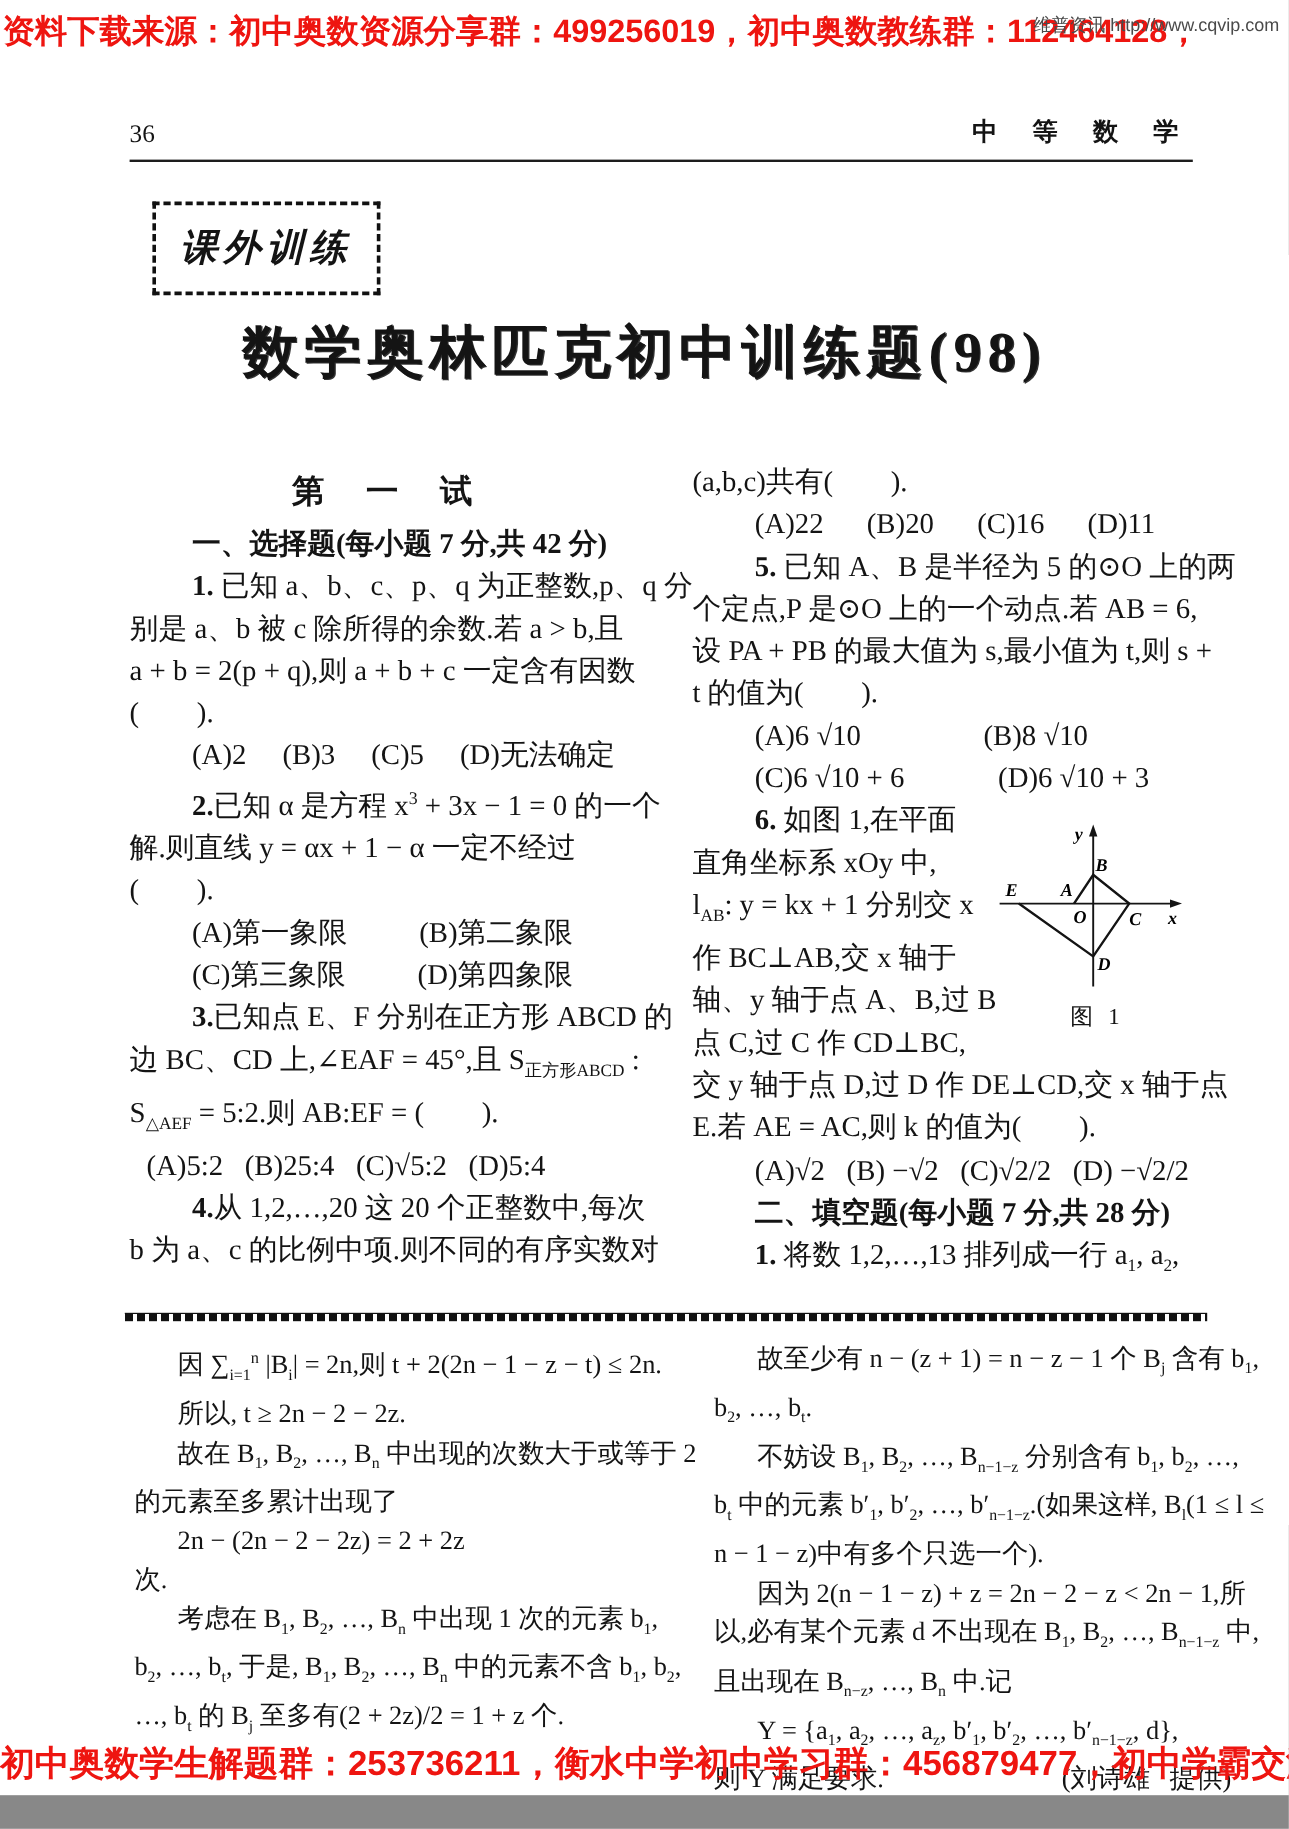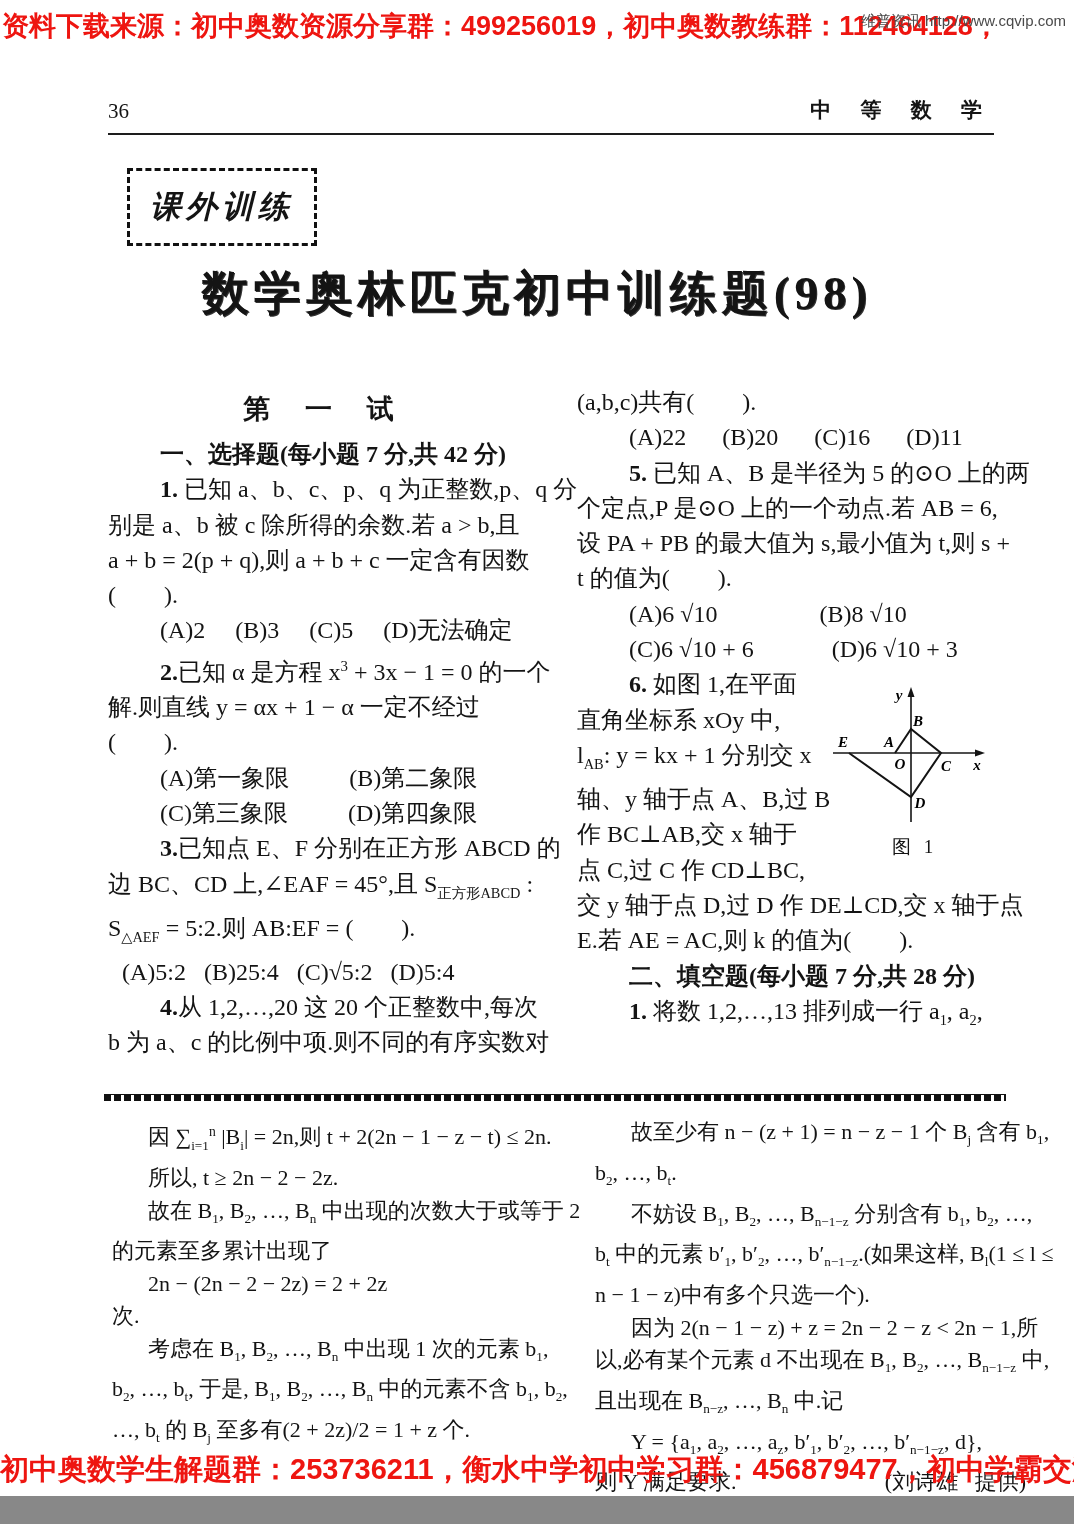--- a/index.html
+++ b/index.html
@@ -122,27 +122,28 @@
           <div class="line in0">个定点,P 是⊙O 上的一个动点.若 AB = 6,</div>
           <div class="line in0">设 PA + PB 的最大值为 s,最小值为 t,则 s +</div>
           <div class="line in0">t 的值为(        ).</div>
           <div class="line in2">(A)6 √10                 (B)8 √10</div>
           <div class="line in2">(C)6 √10 + 6             (D)6 √10 + 3</div>
         </div>
       <div>
           <div class="line in2"><b>6.</b> 如图 1,在平面</div>
           <div class="line in0">直角坐标系 xOy 中,</div>
           <div class="line in0">l<sub>AB</sub>: y = kx + 1 分别交 x</div>
+          <div class="line in0">作 BC⊥AB,交 x 轴于</div>
           <div class="line in0">轴、y 轴于点 A、B,过 B</div>
-          <div class="line in0">作 BC⊥AB,交 x 轴于</div>
           <div class="line in0">点 C,过 C 作 CD⊥BC,</div>
         </div>
       <div>
           <div class="line in0">交 y 轴于点 D,过 D 作 DE⊥CD,交 x 轴于点</div>
           <div class="line in0">E.若 AE = AC,则 k 的值为(        ).</div>
+          <div class="line in2">(A)√2   (B) −√2   (C)√2/2   (D) −√2/2</div>
           <div class="line in2"><b>二、填空题(每小题 7 分,共 28 分)</b></div>
           <div class="line in2"><b>1.</b> 将数 1,2,…,13 排列成一行 a<sub>1</sub>, a<sub>2</sub>,</div>
         </div>
 
       <div class="figure">
         <svg width="165" height="145" viewBox="0 0 165 145">
 
           <line x1="6" y1="68" x2="152" y2="68" stroke="#141414" stroke-width="1.6"></line>
           <polygon points="158,68 148,64.5 148,71.5" fill="#141414"></polygon>
           <line x1="84" y1="137" x2="84" y2="8" stroke="#141414" stroke-width="1.6"></line>

